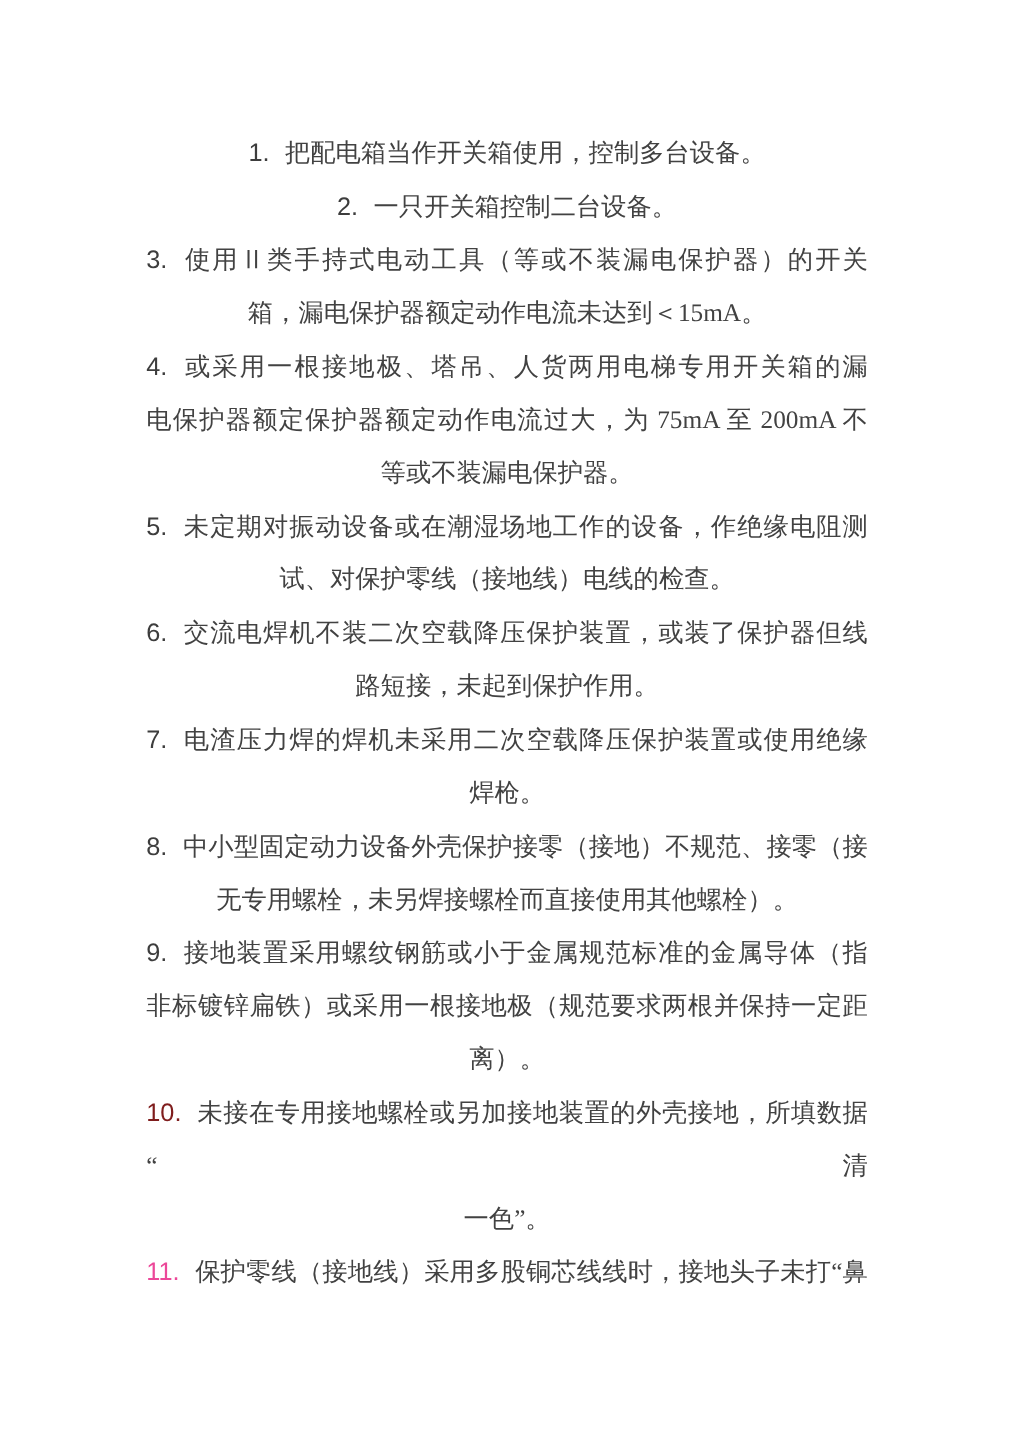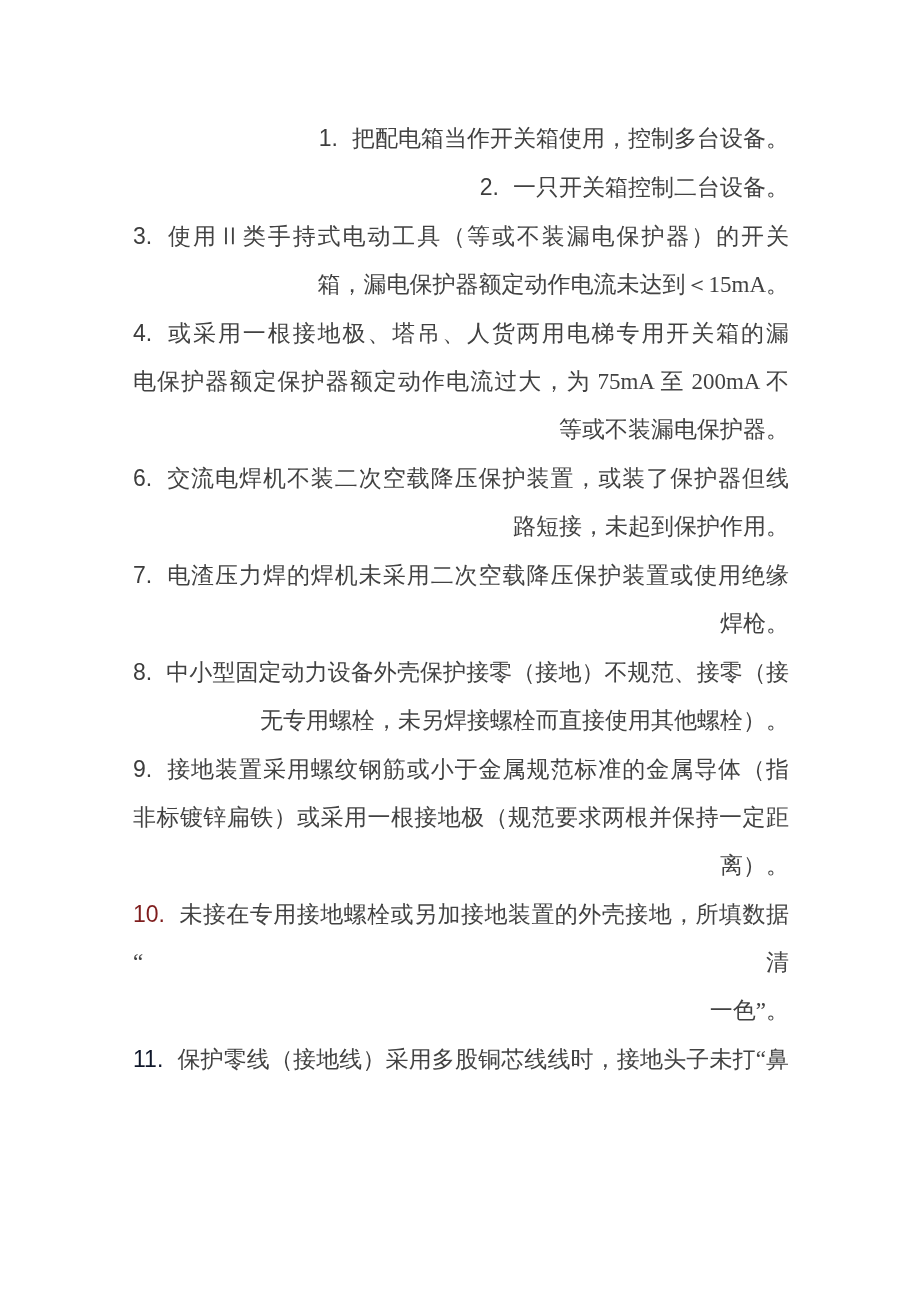--- a/index.html
+++ b/index.html
@@ -22,21 +22,21 @@
     width: 656px;
     font-size: 23px;
     line-height: 48px;
     color: #424242;
   }
   .item {
     margin: 0;
     padding: 0;
   }
   .line {
-    text-align: right;
+    text-align: center;
     white-space: normal;
   }
   .line.full {
     text-align: justify;
     text-align-last: justify;
   }
   .num {
     font-family: "Liberation Sans", sans-serif;
     margin-right: 14px;
     color: #3d3d3d;
@@ -56,20 +56,24 @@
       <div class="item">
         <div class="line full"><span class="num" style="color: rgb(61, 61, 61);">3.</span><span>使用Ⅱ类手持式电动工具（等或不装漏电保护器）的开关</span></div>
         <div class="line"><span>箱，漏电保护器额定动作电流未达到＜15mA。</span></div>
       </div>
       <div class="item">
         <div class="line full"><span class="num" style="color: rgb(61, 61, 61);">4.</span><span>或采用一根接地极、塔吊、人货两用电梯专用开关箱的漏</span></div>
         <div class="line full"><span>电保护器额定保护器额定动作电流过大，为 75mA 至 200mA 不</span></div>
         <div class="line"><span>等或不装漏电保护器。</span></div>
       </div>
       <div class="item">
+        <div class="line full"><span class="num" style="color: rgb(61, 61, 61);">5.</span><span>未定期对振动设备或在潮湿场地工作的设备，作绝缘电阻测</span></div>
+        <div class="line"><span>试、对保护零线（接地线）电线的检查。</span></div>
+      </div>
+      <div class="item">
         <div class="line full"><span class="num" style="color: rgb(61, 61, 61);">6.</span><span>交流电焊机不装二次空载降压保护装置，或装了保护器但线</span></div>
         <div class="line"><span>路短接，未起到保护作用。</span></div>
       </div>
       <div class="item">
         <div class="line full"><span class="num" style="color: rgb(61, 61, 61);">7.</span><span>电渣压力焊的焊机未采用二次空载降压保护装置或使用绝缘</span></div>
         <div class="line"><span>焊枪。</span></div>
       </div>
       <div class="item">
         <div class="line full"><span class="num" style="color: rgb(61, 61, 61);">8.</span><span>中小型固定动力设备外壳保护接零（接地）不规范、接零（接</span></div>
         <div class="line"><span>无专用螺栓，未另焊接螺栓而直接使用其他螺栓）。</span></div>
@@ -77,16 +81,16 @@
       <div class="item">
         <div class="line full"><span class="num" style="color: rgb(61, 61, 61);">9.</span><span>接地装置采用螺纹钢筋或小于金属规范标准的金属导体（指</span></div>
         <div class="line full"><span>非标镀锌扁铁）或采用一根接地极（规范要求两根并保持一定距</span></div>
         <div class="line"><span>离）。</span></div>
       </div>
       <div class="item">
         <div class="line full"><span class="num" style="color: #7f1d1d;">10.</span><span>未接在专用接地螺栓或另加接地装置的外壳接地，所填数据“清</span></div>
         <div class="line"><span>一色”。</span></div>
       </div>
       <div class="item">
-        <div class="line full"><span class="num" style="color: #0f172a;">11.</span><span>保护零线（接地线）采用多股铜芯线线时，接地头子未打“鼻</span></div>
+        <div class="line full"><span class="num" style="color: #ec4899;">11.</span><span>保护零线（接地线）采用多股铜芯线线时，接地头子未打“鼻</span></div>
       </div>
     </div>
 </div>
 
 </body></html>

